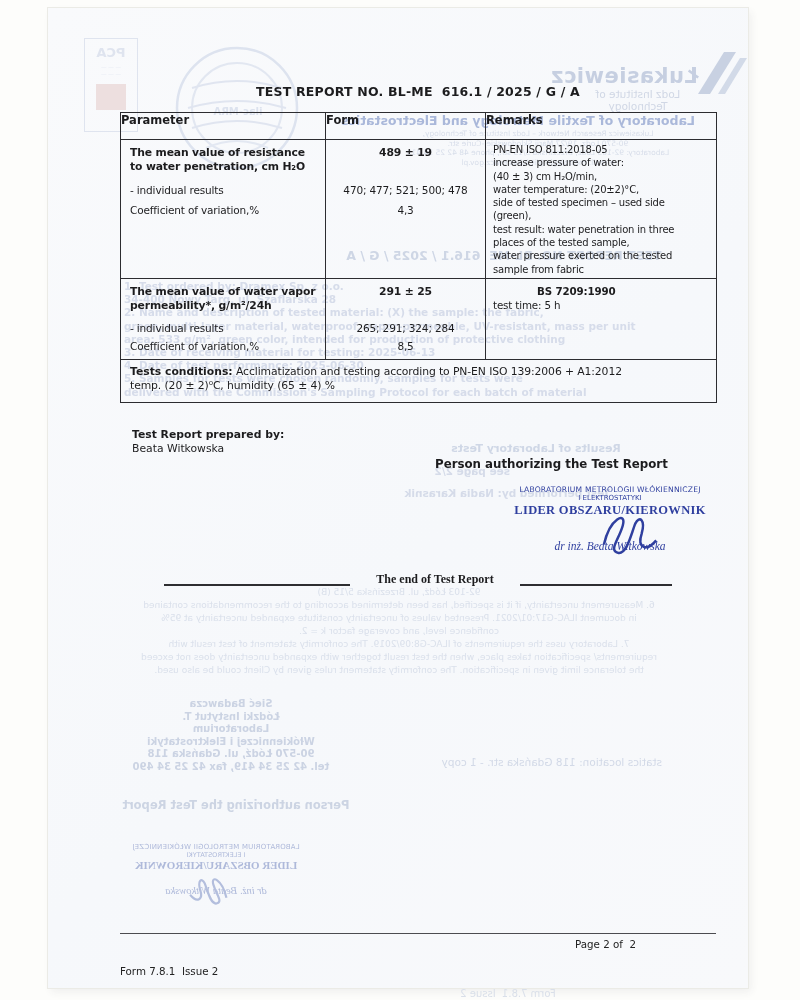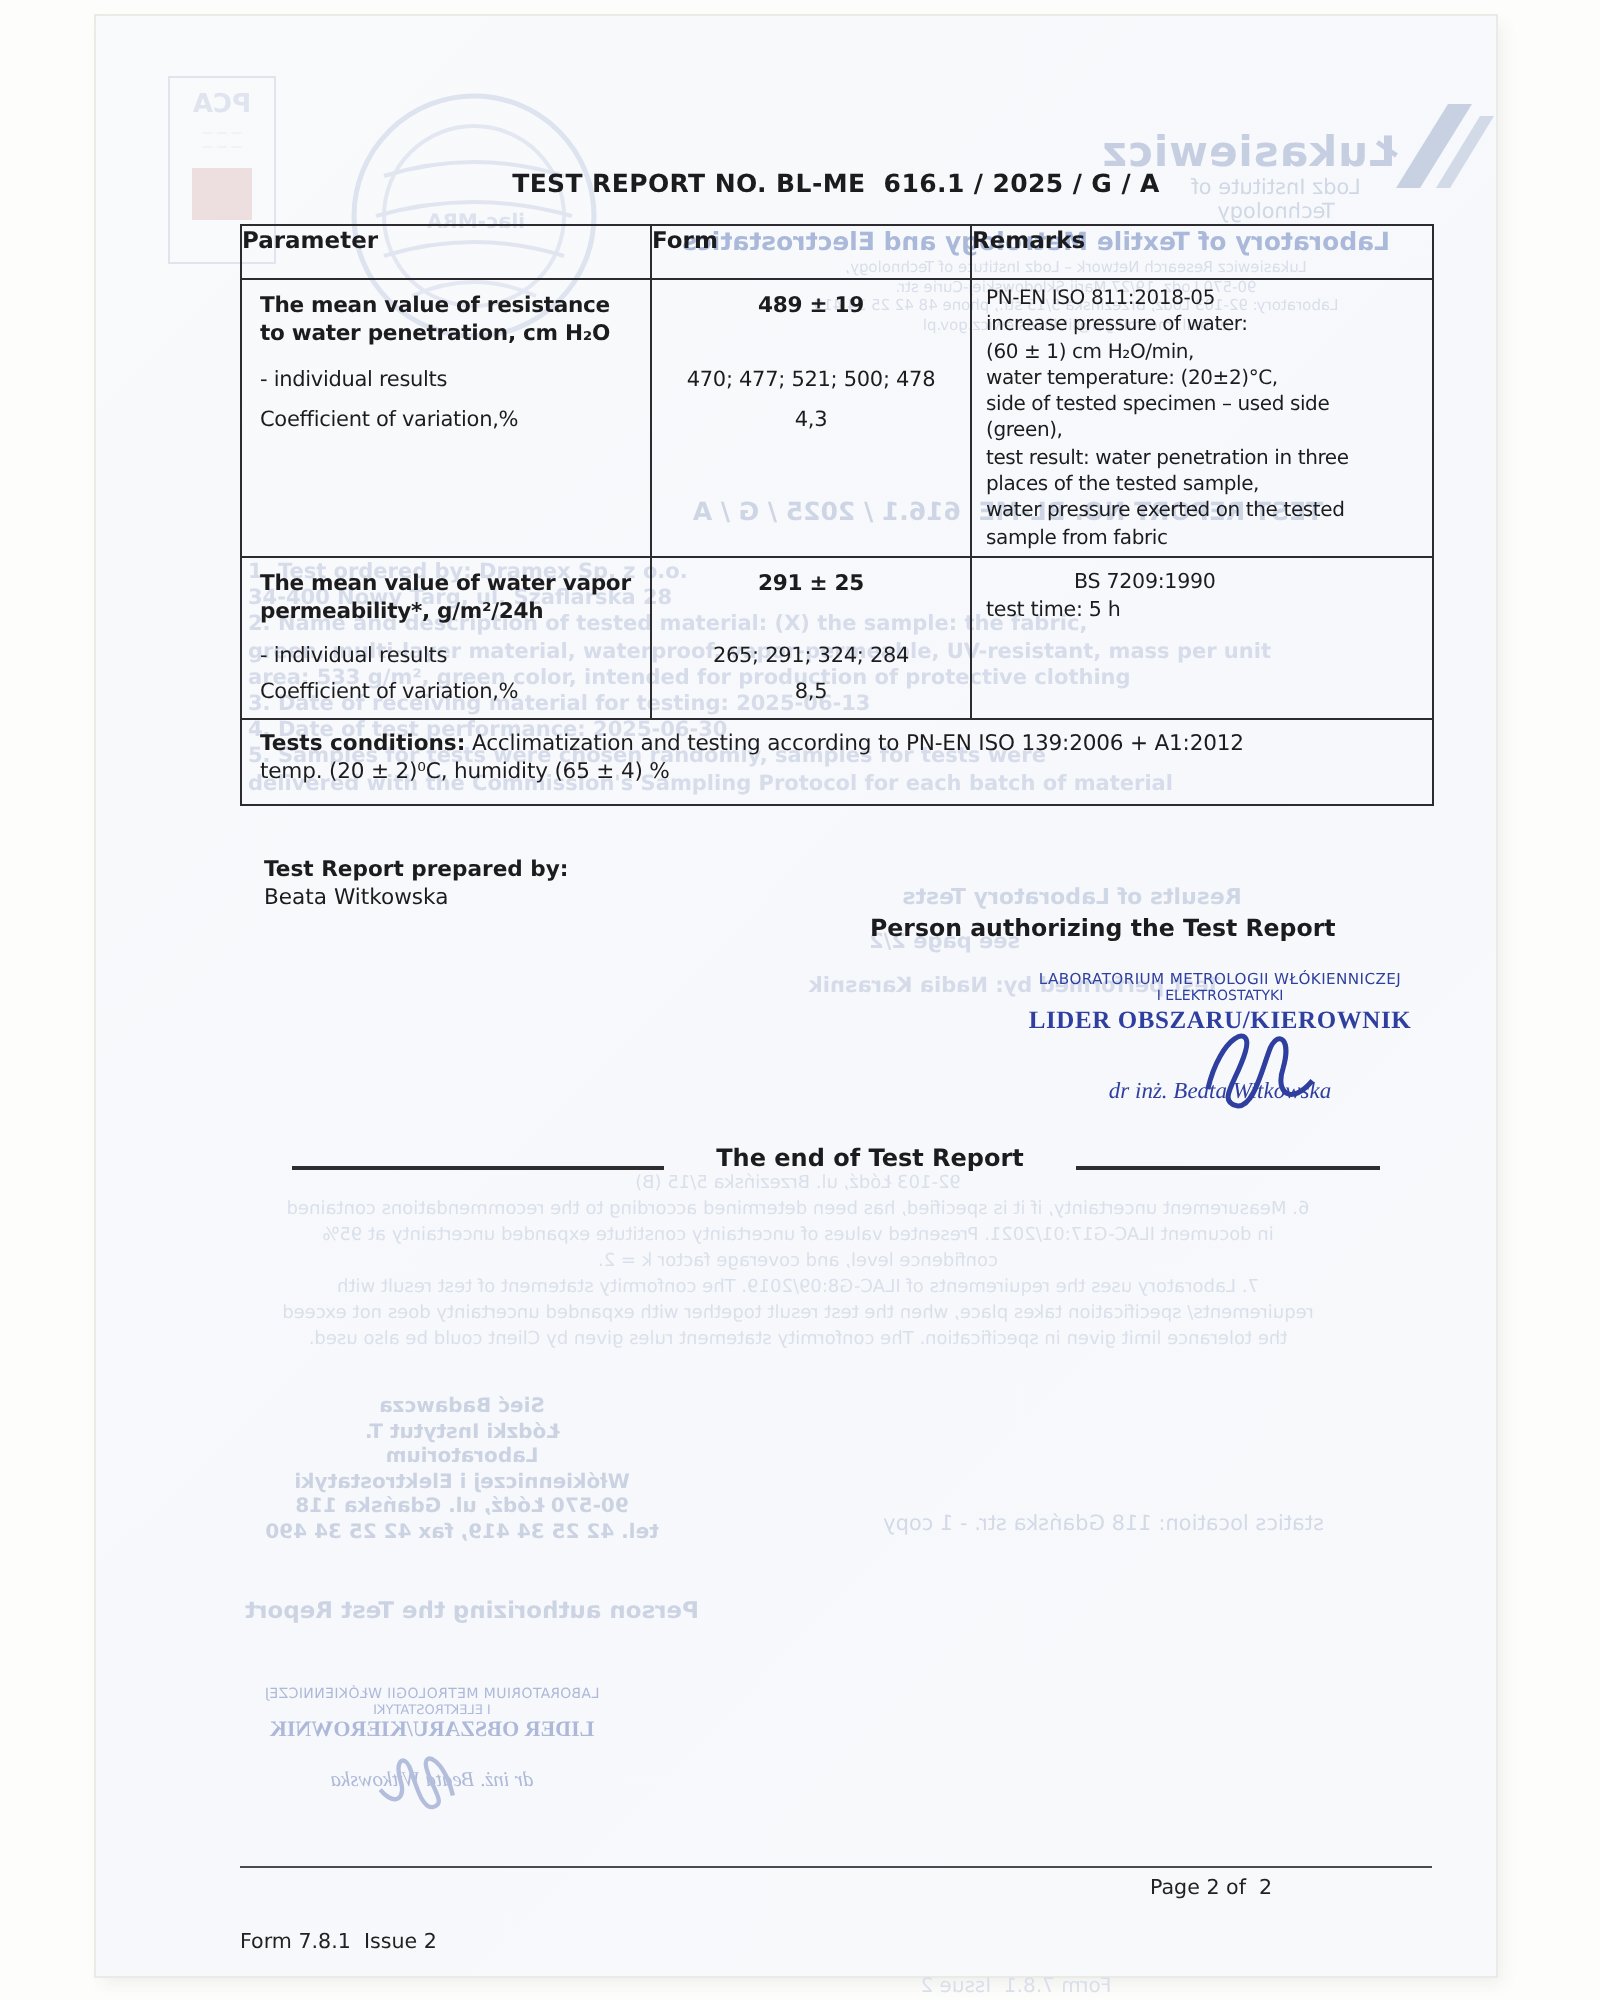--- a/index.html
+++ b/index.html
@@ -44,33 +44,33 @@
   table.rep td,table.rep th{border:1.6px solid #2c2c30;vertical-align:top;position:relative;padding:0;}
   th.h{height:26px;font-size:11.5px;font-weight:bold;text-align:left;vertical-align:middle;}
   .c-param{width:205px;}
   .c-value{width:160px;}
   .c-remarks{width:231px;}
   .cell-line{position:absolute;left:9px;right:4px;font-size:10.5px;line-height:13.5px;letter-spacing:-.15px;white-space:nowrap;}
   .cell-line.ctr{left:0;right:0;text-align:center;}
   .pbold{font-weight:bold;font-size:10.8px;}
   .remarks-pad{padding:3px 4px 2px 7px;}
   .rline{font-size:10px;line-height:13.3px;letter-spacing:-.2px;white-space:nowrap;}
-  .rbold{font-weight:normal;padding-left:44px;}
+  .rbold{font-weight:bold;padding-left:44px;}
   .cond-pad{padding:5px 8px 6px 9px;font-size:10.8px;line-height:14.5px;letter-spacing:-.1px;}
   .cond-pad b{letter-spacing:0;}
   .prep{left:84px;top:420px;font-size:10.8px;line-height:14px;}
   .prep .lbl{font-weight:bold;}
   .auth{left:387px;top:449px;font-size:11.8px;font-weight:bold;white-space:nowrap;}
   .stamp{left:455px;top:477px;width:214px;text-align:center;color:#2f3f9f;}
   .stamp .l1{font-size:7.6px;letter-spacing:.2px;}
   .stamp .l2{font-size:7px;}
   .stamp .l3{font-family:"Liberation Serif","DejaVu Serif",serif;font-size:12.5px;font-weight:600;letter-spacing:.3px;margin-top:1px;}
   .stamp .signer{font-family:"Liberation Serif","DejaVu Serif",serif;font-size:11.5px;font-style:italic;margin-top:22px;}
   .sig-svg{position:absolute;left:92px;top:24px;}
-  .endrow{left:72px;top:563px;width:596px;display:flex;align-items:flex-end;justify-content:center;gap:26px;}
+  .endrow{left:72px;top:563px;width:596px;display:flex;align-items:flex-end;justify-content:center;gap:26px;font-family:Liberation Serif, serif;}
   .endrow .rule{border-bottom:2px solid #2e2e31;height:10px;}
   .endrow .r1{width:186px;}
   .endrow .r2{width:152px;}
   .endrow .etxt{font-size:12px;font-weight:bold;white-space:nowrap;position:relative;top:1px;}
   .footrule{left:72px;top:925px;width:596px;border-top:1.6px solid #4c4c50;}
   .foot-l{left:72px;top:930px;font-size:10.3px;line-height:13.5px;white-space:pre;color:#222;}
   .foot-r{left:527px;top:930px;font-size:10.3px;white-space:pre;color:#222;}
 </style>
 </head>
 <body>
@@ -185,21 +185,21 @@
       </td>
       <td>
         <div class="cell-line ctr pbold" style="top:6px;">489 ± 19</div>
         <div class="cell-line ctr" style="top:44px;">470; 477; 521; 500; 478</div>
         <div class="cell-line ctr" style="top:64px;">4,3</div>
       </td>
       <td>
         <div class="remarks-pad">
               <div class="rline">PN-EN ISO 811:2018-05</div>
               <div class="rline">increase pressure of water:</div>
-              <div class="rline">(60 ± 1) cm H₂O/min,</div>
+              <div class="rline">(40 ± 3) cm H₂O/min,</div>
               <div class="rline">water temperature: (20±2)°C,</div>
               <div class="rline">side of tested specimen – used side</div>
               <div class="rline">(green),</div>
               <div class="rline">test result: water penetration in three</div>
               <div class="rline">places of the tested sample,</div>
               <div class="rline">water pressure exerted on the tested</div>
               <div class="rline">sample from fabric</div>
             </div>
       </td>
     </tr>

